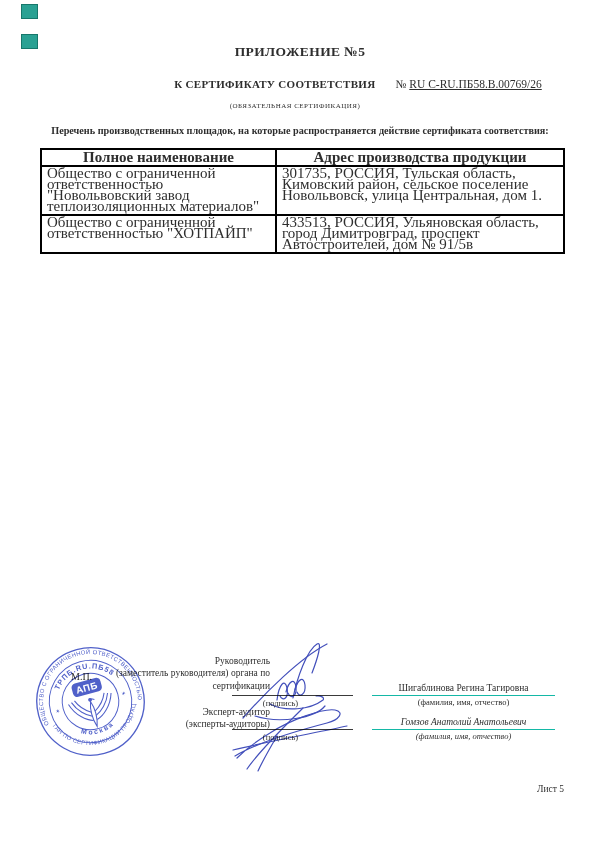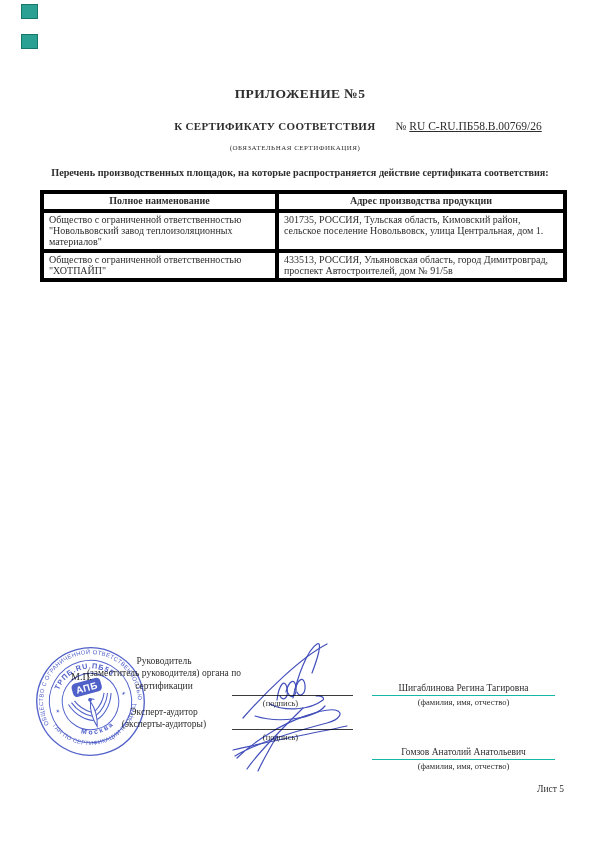--- a/index.html
+++ b/index.html
@@ -11,50 +11,50 @@
     overflow:hidden;
     font-family:"Liberation Serif","DejaVu Serif",serif;
     color:#2e2e2e;
   }
   
   .marker{position:absolute;left:21px;width:15px;height:13px;background:#2aa193;border:1px solid #17776b;}
   .marker.m1{top:4px;}
   .marker.m2{top:34px;}
 
   
-  .doc-title{padding-top:86px;text-align:center;font-weight:bold;font-size:13.5px;line-height:15px;letter-spacing:.4px;}
+  .doc-title{padding-top:44px;text-align:center;font-weight:bold;font-size:13.5px;line-height:15px;letter-spacing:.4px;}
   .cert-line{margin-top:17px;display:flex;justify-content:center;align-items:baseline;gap:20px;transform:translateX(58px);line-height:16px;}
   .cert-label{font-weight:bold;font-size:11px;letter-spacing:.3px;}
   .cert-number{font-size:11.5px;white-space:nowrap;}
   .cert-number .num-underline{text-decoration:underline;}
   .cert-type{margin-top:10px;text-align:center;font-size:7px;letter-spacing:.5px;line-height:9px;transform:translateX(-5px);}
   .intro{margin-top:13px;text-align:center;font-weight:bold;font-size:10.2px;line-height:13px;padding:0 30px;}
 
   
   table.sites{border-collapse:collapse;margin:11px 0 0 40px;width:523px;table-layout:fixed;}
-  table.sites th,table.sites td{border:4px solid #000000;font-size:10px;line-height:11px;padding:1px 5px 2px 5px;vertical-align:top;}
+  table.sites th,table.sites td{border:2px solid #000000;font-size:15px;line-height:11px;padding:1px 5px 2px 5px;vertical-align:top;}
   table.sites th{font-weight:bold;text-align:center;line-height:12px;}
   col.c1{width:235px;}col.c2{width:288px;}
 
   
   .abs{position:absolute;}
   .mp{left:36px;top:671px;font-size:10px;margin-left:35px;}
-  .role-block{left:58px;top:655px;width:212px;text-align:center;font-size:9.5px;line-height:12.4px;}
+  .role-block{left:58px;top:655px;width:212px;text-align:right;font-size:9.5px;line-height:12.4px;}
   .role-block.expert{top:706px;}
   .sig-line{left:232px;width:121px;border-top:1px solid #3a3a3a;height:0;}
   .sig-line.l1{top:695px;}
   .sig-line.l2{top:729px;}
   .sig-caption{left:220px;width:121px;text-align:center;font-size:8.5px;line-height:10px;}
   .sig-caption.c1{top:698px;}
   .sig-caption.c2{top:732px;}
   .name-block{left:372px;width:183px;text-align:center;}
   .name-block .nm{font-size:9.5px;line-height:11px;border-bottom:1px solid #14b8a6;padding-bottom:1px;}
   .name-block .cap{font-size:8.5px;line-height:10px;padding-top:1px;}
   .name-block.n1{top:683px;}
-  .name-block.n2{top:747px;}
+  .name-block.n2{top:717px;font-style:italic;}
   .sheet{right:36px;top:784px;font-size:9.5px;}
 
   .stamp-svg{left:33px;top:644px;width:115px;height:115px;mix-blend-mode:multiply;opacity:.9;}
   .sign-svg{left:225px;top:638px;width:145px;height:140px;mix-blend-mode:multiply;opacity:.92;}
 </style>
 </head>
 <body>
 
 <div class="page">
 

